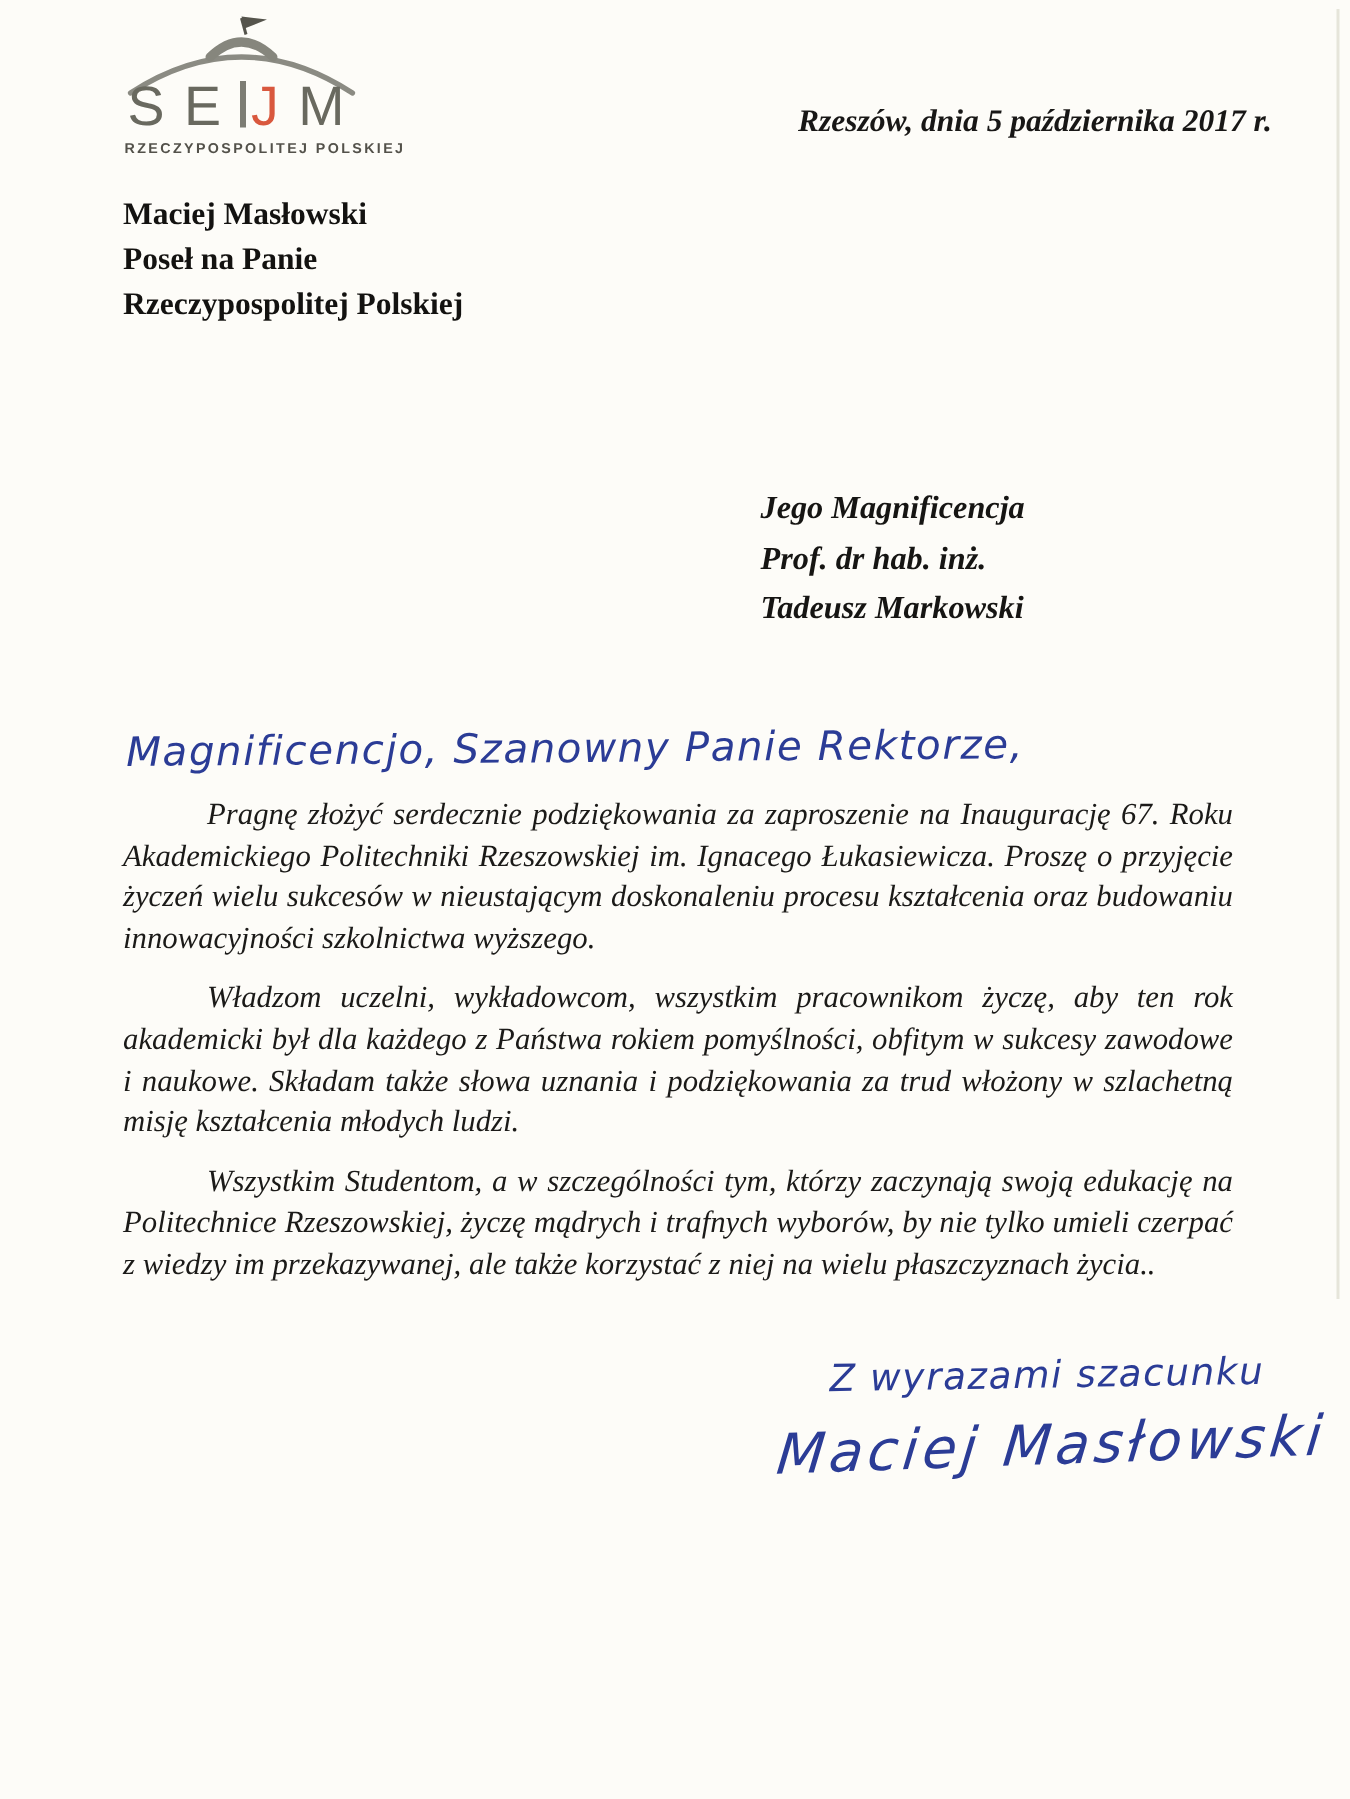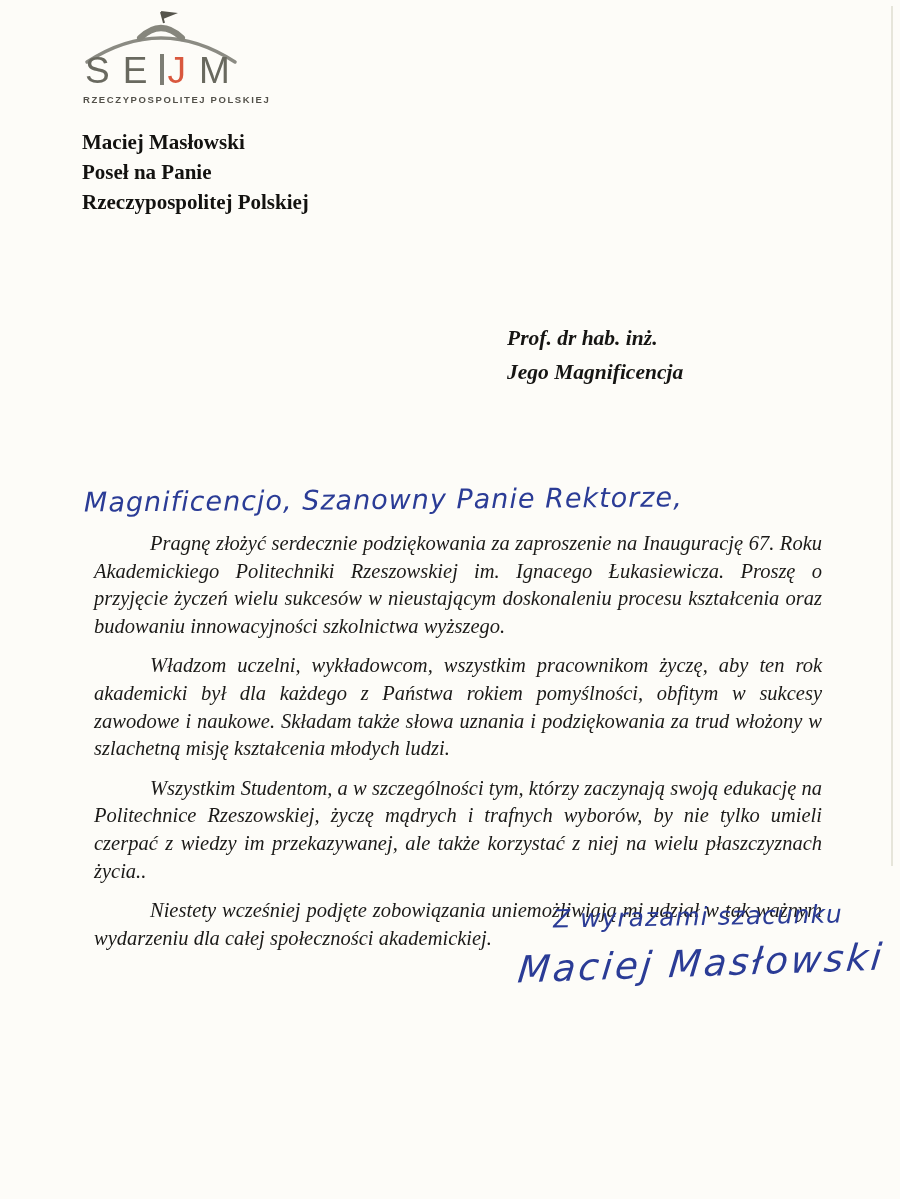--- a/index.html
+++ b/index.html
@@ -63,21 +63,21 @@
     font: 700 italic 21.5px/33.5px "Liberation Serif", serif;
     color: #161513;
   }
   .body-text {
     position: absolute; left: 80px; top: 530px; width: 742px;
     color: #1b1a18;
   }
   .body-text p {
     font: italic 20.5px/27.6px "Liberation Serif", serif;
     text-align: justify; text-indent: 56px;
-    margin: 0 0 12px 14px;
+    margin: 0 0 12px 2px;
   }
 
   
   .hand {
     position: absolute;
     font-family: "DejaVu Sans", sans-serif;
     font-style: italic;
     white-space: nowrap;
   }
   .salutation {
@@ -113,38 +113,39 @@
     <div class="logo-letters">
       <span class="lt">S</span>
       <span class="lt">E</span>
       <span class="jbar"></span>
       <span class="jred" style="color: rgb(217, 88, 62);">J</span>
       <span class="lt">M</span>
     </div>
     <div class="logo-sub">RZECZYPOSPOLITEJ POLSKIEJ</div>
   </div>
 
+  <div class="dateline">Rzeszów, dnia 5 października 2017 r.</div>
 
   <div class="sender">
     <div>Maciej Masłowski</div>
     <div>Poseł na Panie</div>
     <div>Rzeczypospolitej Polskiej</div>
   </div>
 
   <div class="recipient">
+    <div>Jego Magnificencja</div>
     <div>Prof. dr hab. inż.</div>
-    <div>Jego Magnificencja</div>
+    <div>Tadeusz Markowski</div>
   </div>
 
   <div class="hand salutation" style="color: rgb(43, 60, 150);">Magnificencjo, Szanowny Panie Rektorze,</div>
 
   <div class="body-text">
     <p>Pragnę złożyć serdecznie podziękowania za zaproszenie na Inaugurację 67. Roku Akademickiego Politechniki Rzeszowskiej im. Ignacego Łukasiewicza. Proszę o przyjęcie życzeń wielu sukcesów w nieustającym doskonaleniu procesu kształcenia oraz budowaniu innowacyjności szkolnictwa wyższego.</p>
     <p>Władzom uczelni, wykładowcom, wszystkim pracownikom życzę, aby ten rok akademicki był dla każdego z Państwa rokiem pomyślności, obfitym w sukcesy zawodowe i naukowe. Składam także słowa uznania i podziękowania za trud włożony w szlachetną misję kształcenia młodych ludzi.</p>
     <p>Wszystkim Studentom, a w szczególności tym, którzy zaczynają swoją edukację na Politechnice Rzeszowskiej, życzę mądrych i trafnych wyborów, by nie tylko umieli czerpać z wiedzy im przekazywanej, ale także korzystać z niej na wielu płaszczyznach życia..</p>
-    <p>Niestety wcześniej podjęte zobowiązania uniemożliwiają mi udział w tak ważnym wydarzeniu dla całej społeczności akademickiej.</p>
   </div>
 
   <div class="hand closing" style="color: rgb(43, 60, 150);">Z wyrazami szacunku</div>
 
   <div class="hand signature" style="color: rgb(43, 60, 150);">Maciej Masłowski</div>
 
 </div>
 
 </body></html>

